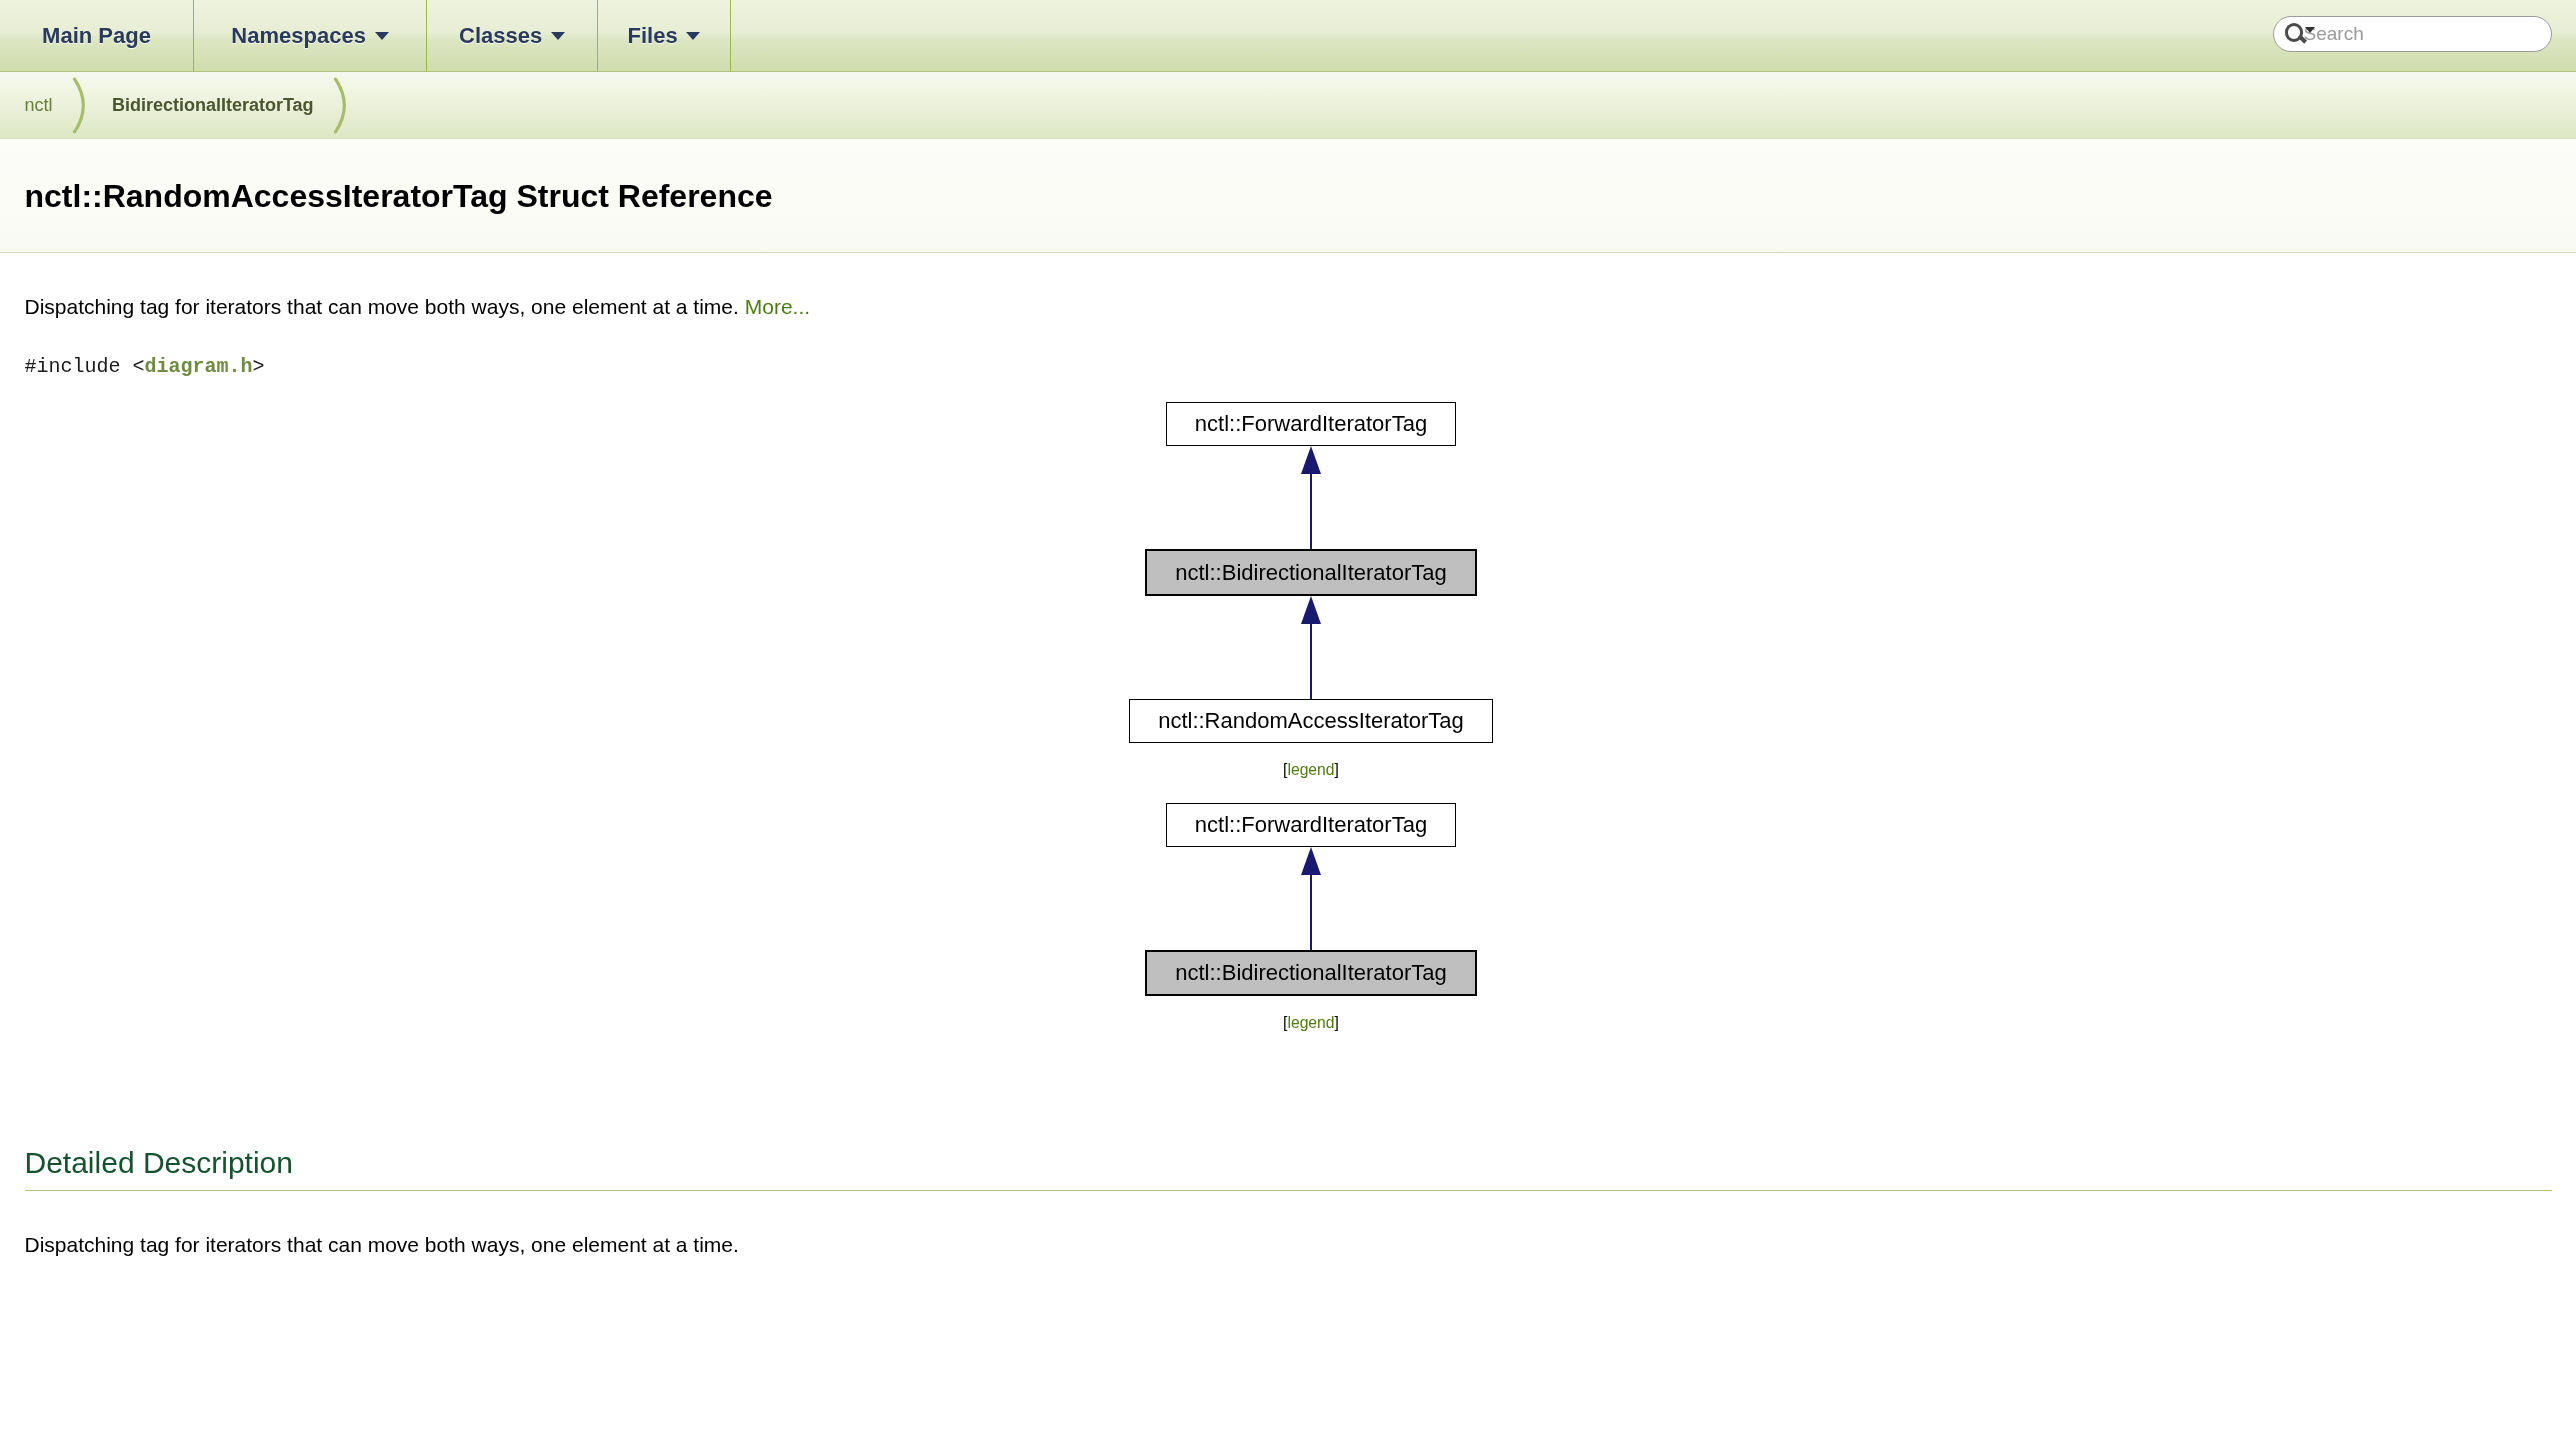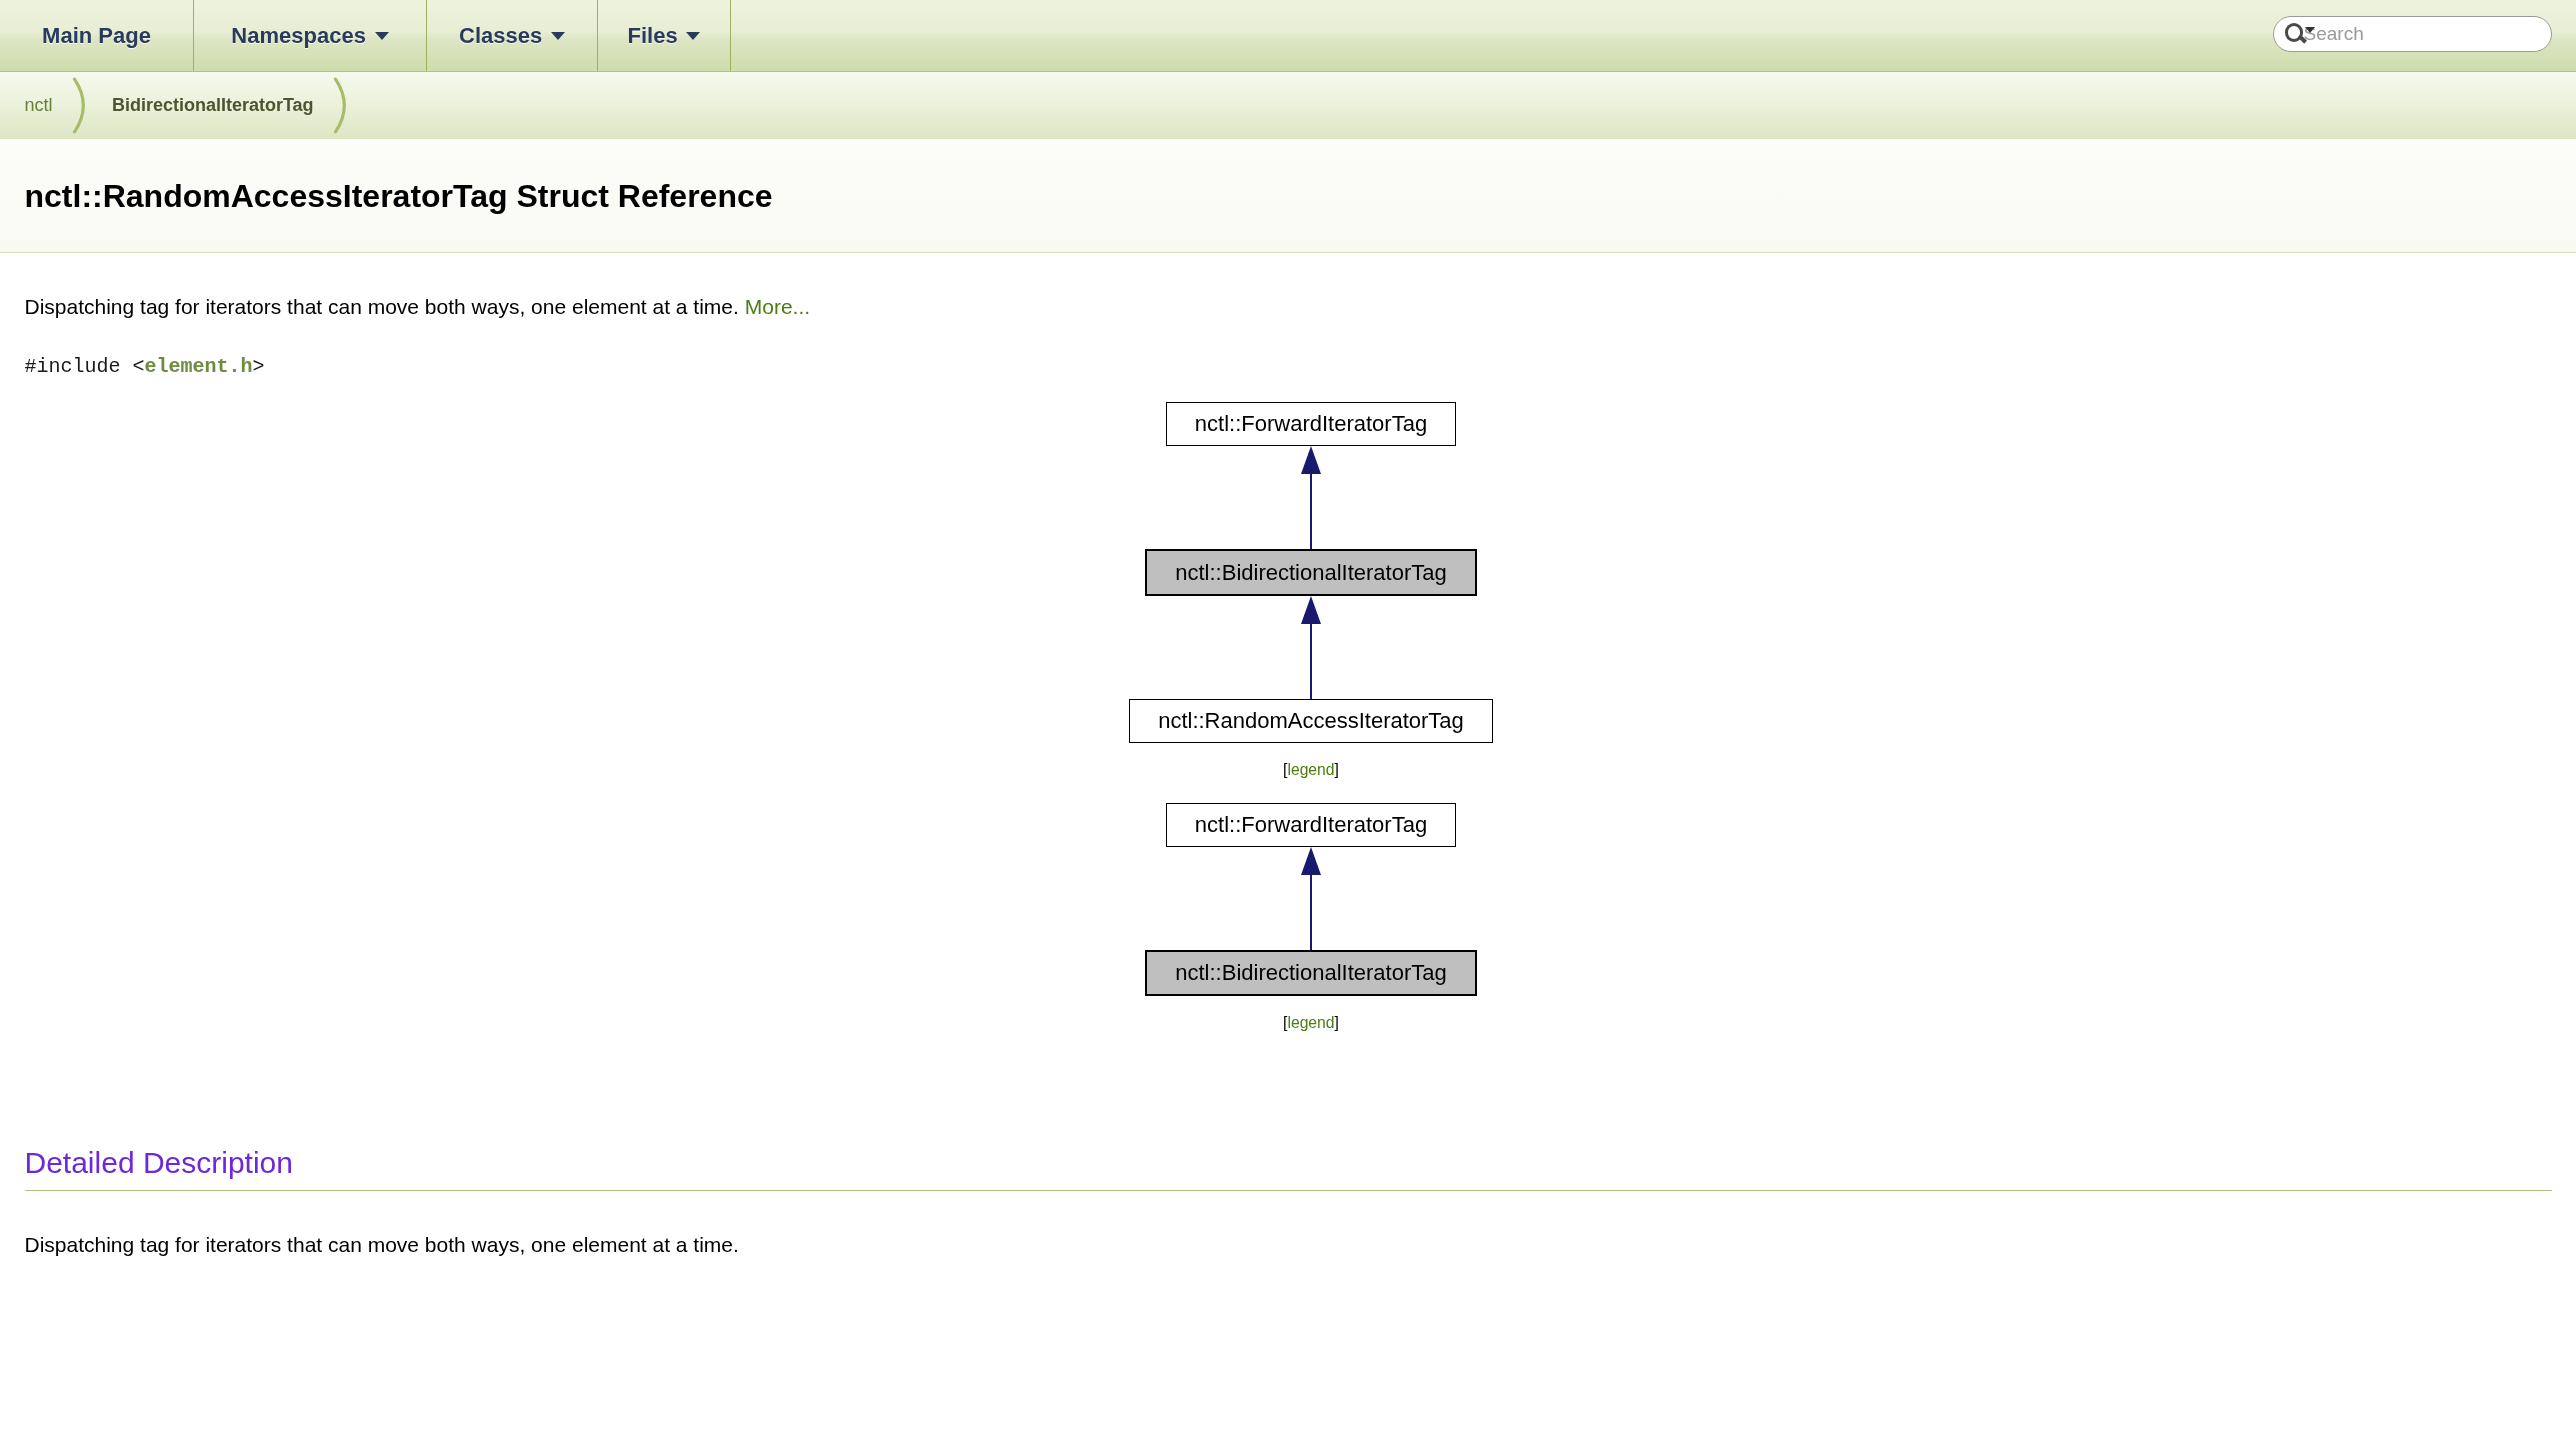--- a/index.html
+++ b/index.html
@@ -165,21 +165,21 @@
   }
   .darrow .stem { width: 2.5px; flex: 1; background: #191970; }
   .dlegend { margin-top: 17.6px; font-size: 15.7px; color: #000000; }
   .dlegend .link-green { font-size: 15.7px; }
 
   
   .groupheader {
     margin: 114px 0 0 0;
     font-size: 30px;
     font-weight: normal;
-    color: #6d28d9;
+    color: #14532d;
     border-bottom: 1.9px solid #a9c47f;
     padding-bottom: 10px;
   }
   .detail-text { margin-top: 42px; font-size: 21px; }
 </style>
 </head>
 <body>
 
 <div class="tabbar">
   <div class="tab" style="width:194px">
@@ -222,21 +222,21 @@
 <div class="headerband">
   <div class="page-title">nctl::RandomAccessIteratorTag Struct Reference</div>
 </div>
 
 <div class="content">
 
   <p class="brief"><span>Dispatching tag for iterators that can move both ways, one element at a time.</span>
     <a class="link-green">More...</a>
   </p>
 
-  <div class="include-line"><span>#include &lt;</span><a class="include-file">element.h</a><span>&gt;</span></div>
+  <div class="include-line"><span>#include &lt;</span><a class="include-file">diagram.h</a><span>&gt;</span></div>
 
 
   <div class="diagram">
     <div class="dnode">nctl::ForwardIteratorTag</div>
     <div class="darrow">
       <span class="head"></span>
       <span class="stem"></span>
     </div>
     <div class="dnode current">nctl::BidirectionalIteratorTag</div>
     <div class="darrow">

